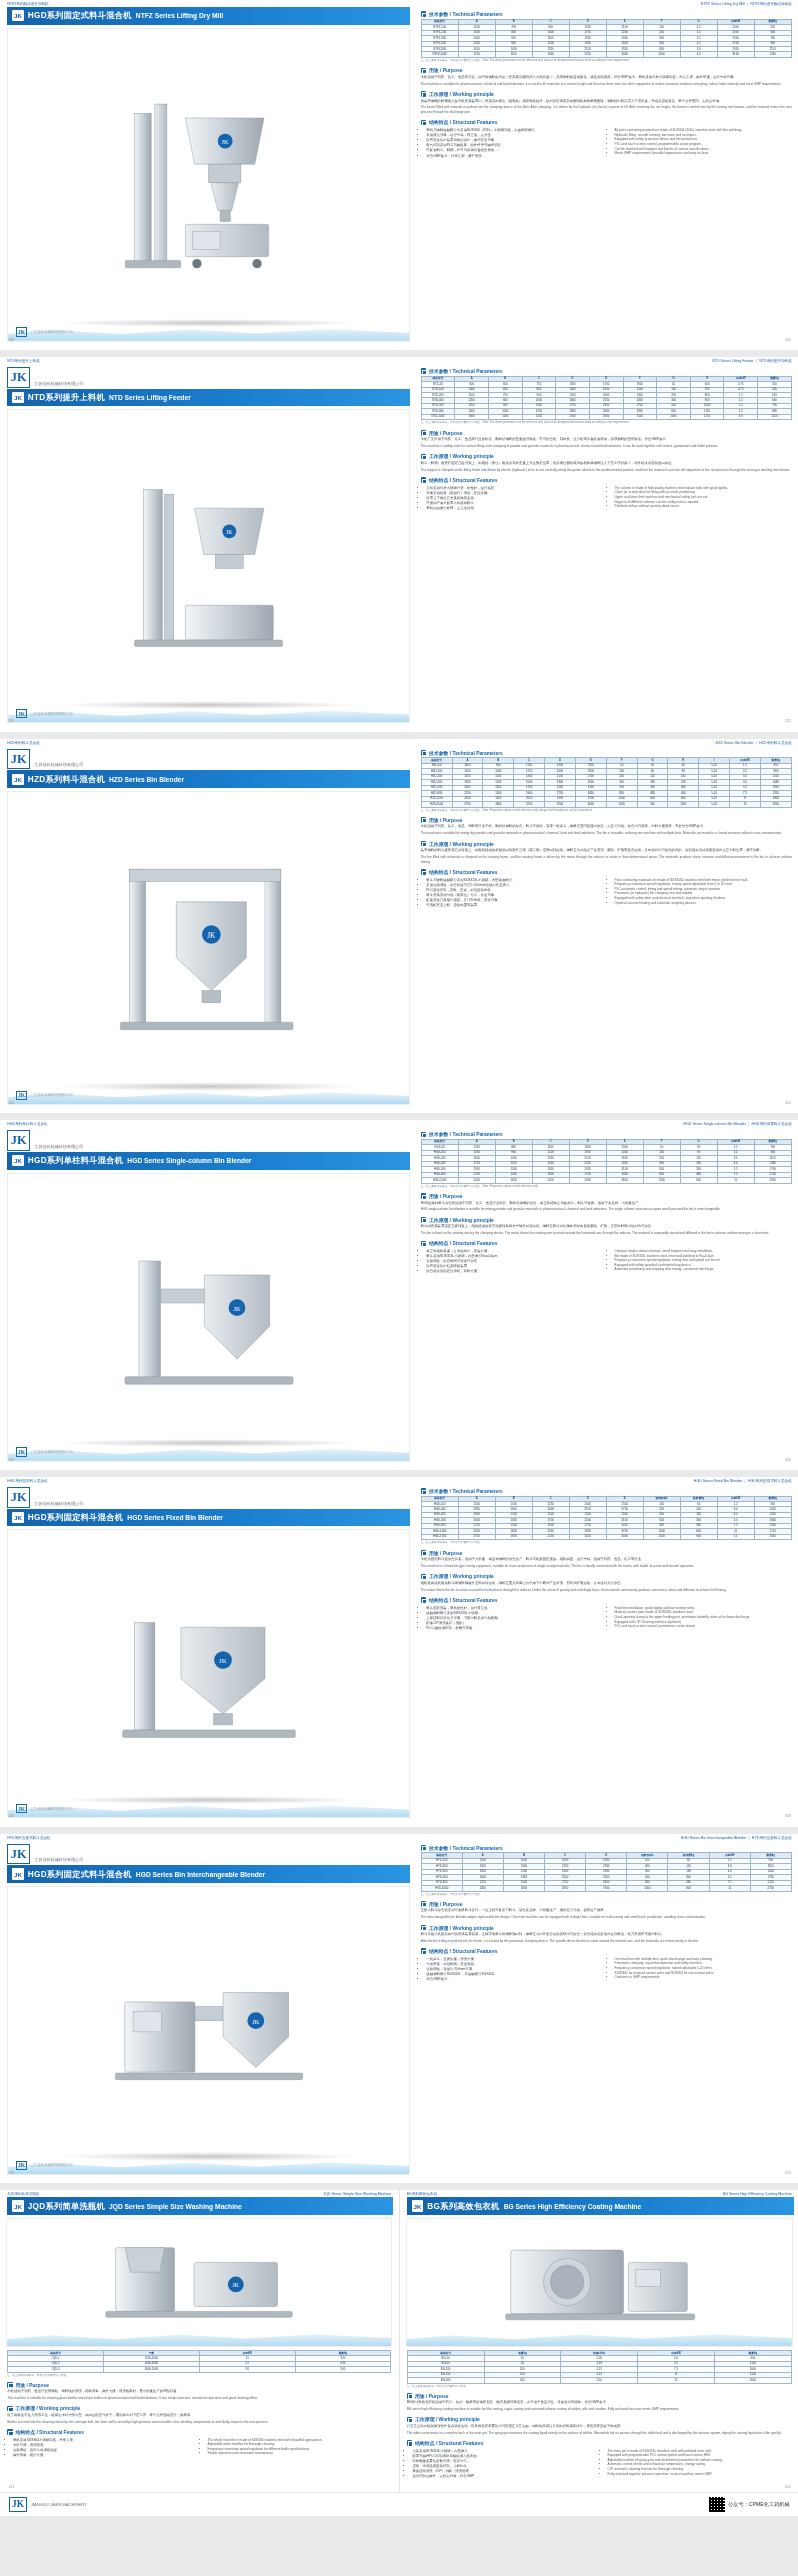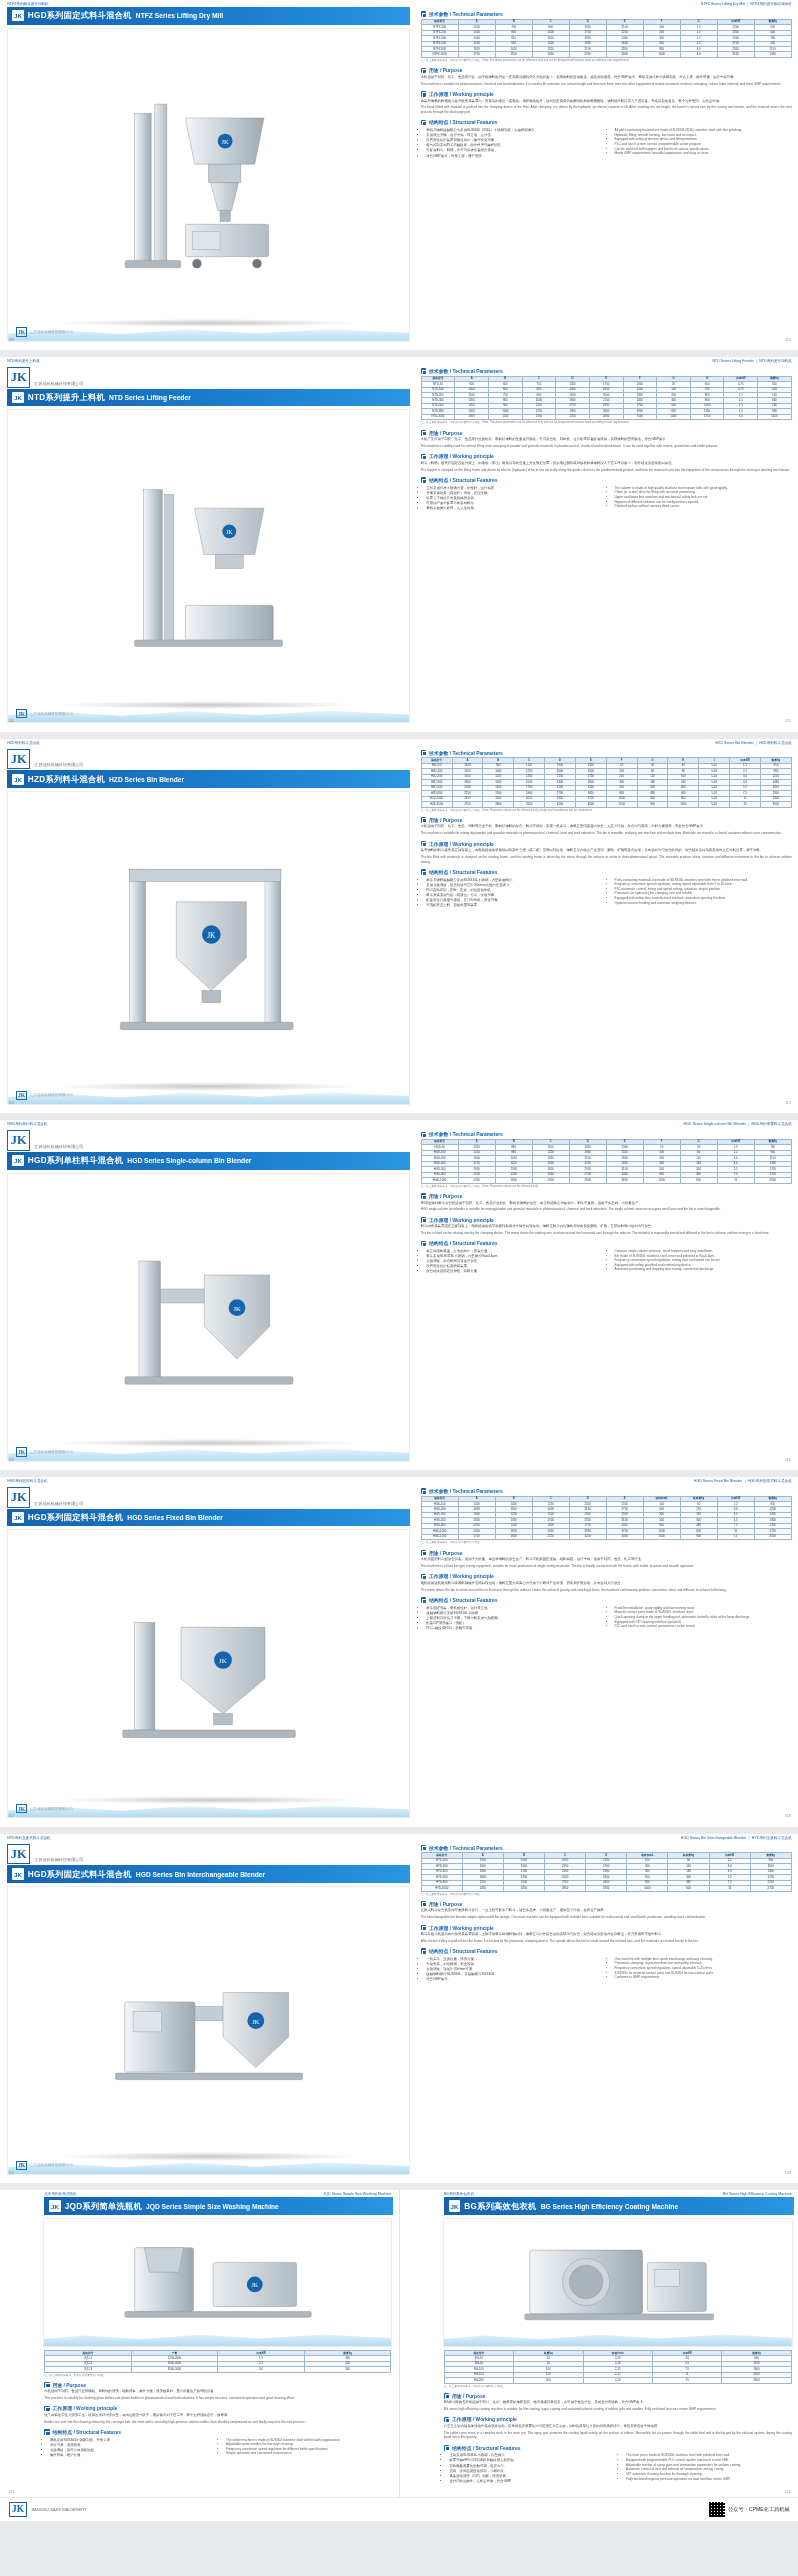--- a/index.html
+++ b/index.html
@@ -110,21 +110,21 @@
   .tbl-note { font-size:2.7px; color:#7a8086; margin-top:1px; line-height:1.4; }
 
   
   .pgnum {
     position:absolute; bottom:3.1px; right:8.2px; font-size:3.6px; color:#8d9298;
   }
   .pgnum-l { position:absolute; bottom:3.1px; left:8.2px; font-size:3.6px; color:#8d9298;}
 
   
   .spread { display:flex; width:799px; background:#fff; }
-  .spread .half { width:50%; position:relative; padding-bottom:8.2px;padding-left:37px; }
+  .spread .half { width:50%; position:relative; padding-bottom:8.2px; }
   .spread .half.left { border-right:0.5px solid #e2e4e6; }
   .mini-art {
     margin:3.1px 6.2px; height:129px; border:0.5px solid #ececec; position:relative;
     display:flex;align-items:center;justify-content:center;overflow:hidden;
     background:#fff;
   }
   .footer-bar {
     height:24px;width:799px;background:#ffffff;display:flex;align-items:center;
     justify-content:space-between;padding:0 9.3px;border-top:0.5px solid #e6e8ea;
   }

